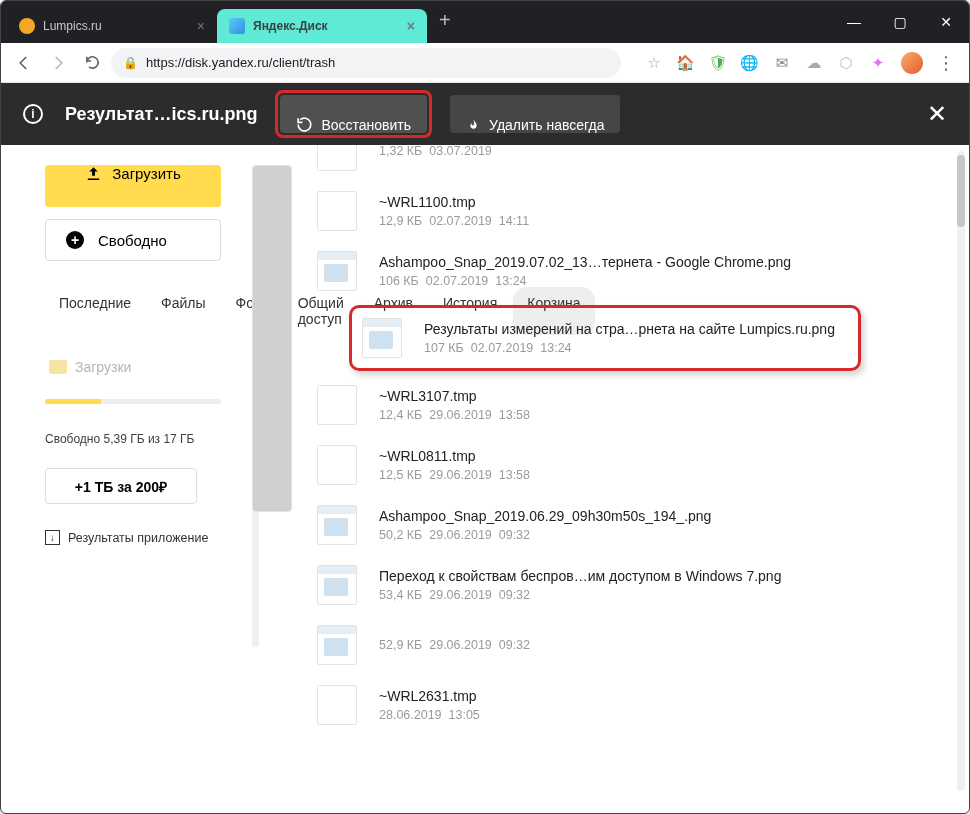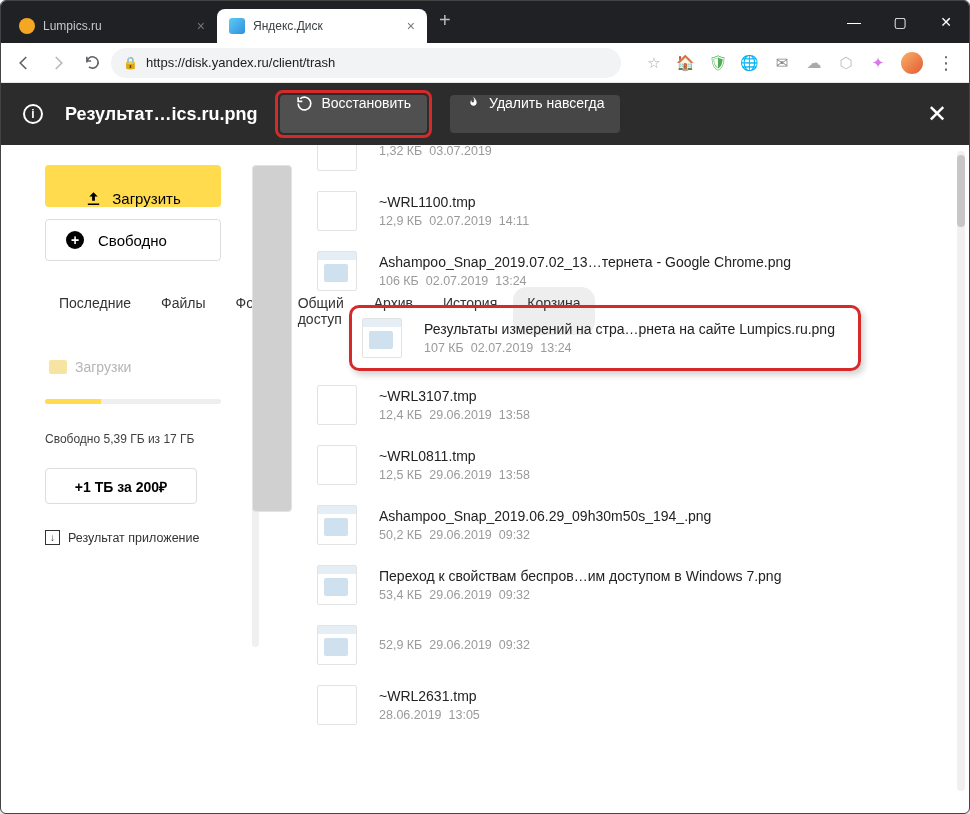--- a/index.html
+++ b/index.html
@@ -3,21 +3,21 @@
 <meta charset="utf-8">
 <style>
   * { margin: 0; padding: 0; box-sizing: border-box; font-family: Arial, sans-serif; }
   body { background: #fff; width: 970px; height: 814px; overflow: hidden; position: relative; }
 
   .window-frame { position: absolute; inset: 0; border: 0.5px solid #444; background: #fff; border-radius: 6px; overflow: hidden; box-shadow: 0 6px 18px rgba(0,0,0,.25); }
 
   
   .tab-strip { height: 42px; background: #202124; display: flex; align-items: flex-end; padding-left: 6px; position: relative; }
   .tab { height: 34px; display: flex; align-items: center; padding: 0 12px; font-size: 12px; color: #c7c7c7; position: relative; min-width: 210px; gap: 8px; }
-  .tab.active { background: #ffffff; color: #3c4043; border-top-left-radius: 8px; border-top-right-radius: 8px; }
+  .tab.active { background: #5eead4; color: #3c4043; border-top-left-radius: 8px; border-top-right-radius: 8px; font-weight: bold; }
   .tab .tab-close { margin-left: auto; font-size: 14px; color: #777; }
   .tab .favicon { width: 16px; height: 16px; border-radius: 50%; display: inline-block; }
   .favicon.lumpics { background: #f5a623; }
   .favicon.yadisk { background: linear-gradient(135deg,#5ecbf5,#2f8fe0); border-radius: 3px; }
   .new-tab { color: #bbb; font-size: 20px; padding: 0 12px; align-self: center; margin-bottom: 4px; }
   .win-controls { position: absolute; right: 0; top: 0; height: 42px; display: flex; }
   .win-btn { width: 46px; display: flex; align-items: center; justify-content: center; color: #fff; font-size: 14px; }
 
   
   .omnibox-row { height: 40px; background: #fff; display: flex; align-items: center; padding: 0 8px; border-bottom: 1px solid #e5e5e5; gap: 4px; }
@@ -26,33 +26,33 @@
   .omnibox .lock { color: #5f6368; font-size: 12px; }
   .ext-icons { display: flex; align-items: center; gap: 14px; margin-left: auto; padding-right: 6px; }
   .ext-icon { width: 18px; height: 18px; display:flex; align-items:center; justify-content:center; font-size:15px; color:#777; }
   .avatar { width:22px; height:22px; border-radius:50%; background: linear-gradient(135deg,#f7b267,#e55934); }
   .menu-dots { color:#5f6368; font-size:18px; }
 
   
   .action-bar { height: 62px; background: #2c2c2c; display: flex; align-items: center; padding: 0 22px; color: #fff; gap: 18px; }
   .info-icon { width:20px; height:20px; border:2px solid #fff; border-radius:50%; display:flex; align-items:center; justify-content:center; font-size:12px; font-weight:bold; }
   .selected-title { font-size: 18px; font-weight: 600; margin-left: 4px; }
-  .action-btn { height: 38px; background:#464646; border-radius:4px; display:flex; align-items:flex-start; padding:0 16px; gap:8px; font-size:14px; color:#fff; }
+  .action-btn { height: 38px; background:#464646; border-radius:4px; display:flex; align-items:flex-end; padding:0 16px; gap:8px; font-size:14px; color:#fff; }
   .action-btn.restore { background:#505050; }
   .restore-wrap { border:3px solid #d62a2a; border-radius:8px; padding:2px; }
   .action-bar .spacer { flex:1; }
   .close-x { font-size:24px; color:#fff; }
 
   
   .main { position: absolute; top: 144px; bottom: 16px; left: 0; right: 0; display: flex; }
   .sidebar { width: 262px; padding: 20px 16px 12px 44px; display: flex; flex-direction: column; gap: 12px; position: relative; }
   .side-scrollbar { position:absolute; right:4px; top:20px; bottom:150px; width:7px; background:#f0f0f0; border-radius:4px; }
   .side-scrollbar .thumb { position:absolute; left:0; right:0; top:0; height:72%; background:#d0d0d0; border-radius:4px; }
 
-  .yellow-btn { height: 42px; background:#ffdb4d; border-radius:4px; display:flex; align-items:flex-end; justify-content:center; gap:10px; font-size:15px; font-weight:500; color:#000; width:176px; }
+  .yellow-btn { height: 42px; background:#ffdb4d; border-radius:4px; display:flex; align-items:flex-start; justify-content:center; gap:10px; font-size:15px; font-weight:500; color:#000; width:176px; }
   .create-btn { height: 42px; background:#fff; border:1px solid #ddd; border-radius:4px; display:flex; align-items:center; padding-left:20px; gap:14px; font-size:15px; width:176px; }
   .create-btn .plus { width:18px; height:18px; background:#000; color:#fff; border-radius:50%; display:flex; align-items:center; justify-content:center; font-size:14px; font-weight:bold; }
 
   .nav-list { margin-top: 14px; display:flex; flex-direction:row; gap:2px; width:176px; }
   .nav-item { padding:8px 14px; font-size:14px; color:#333; border-radius:14px; }
   .nav-item.active { background:#eee; }
 
   .folder-row { display:flex; align-items:center; gap:8px; padding:6px 4px; font-size:14px; color:#b5b5b5; margin-top:6px; width:176px; }
   .folder-icon { width:18px; height:14px; background:#f5d97b; border-radius:2px; opacity:.7; }
 
@@ -198,21 +198,21 @@
           <div class="fill"></div>
         </div>
       <div class="quota-text">Свободно 5,39 ГБ из 17 ГБ</div>
 
       <div class="promo-btn">
         <span>+1 ТБ за 200₽</span>
       </div>
 
       <div class="install-row">
         <span class="install-icon">↓</span>
-        <span>Результат приложение</span>
+        <span>Результаты приложение</span>
       </div>
 
       <div class="side-scrollbar">
           <div class="thumb"></div>
         </div>
     </div>
 
     <div class="file-pane">
       <div class="file-list-clip">
         <div class="file-list" id="file-list">

